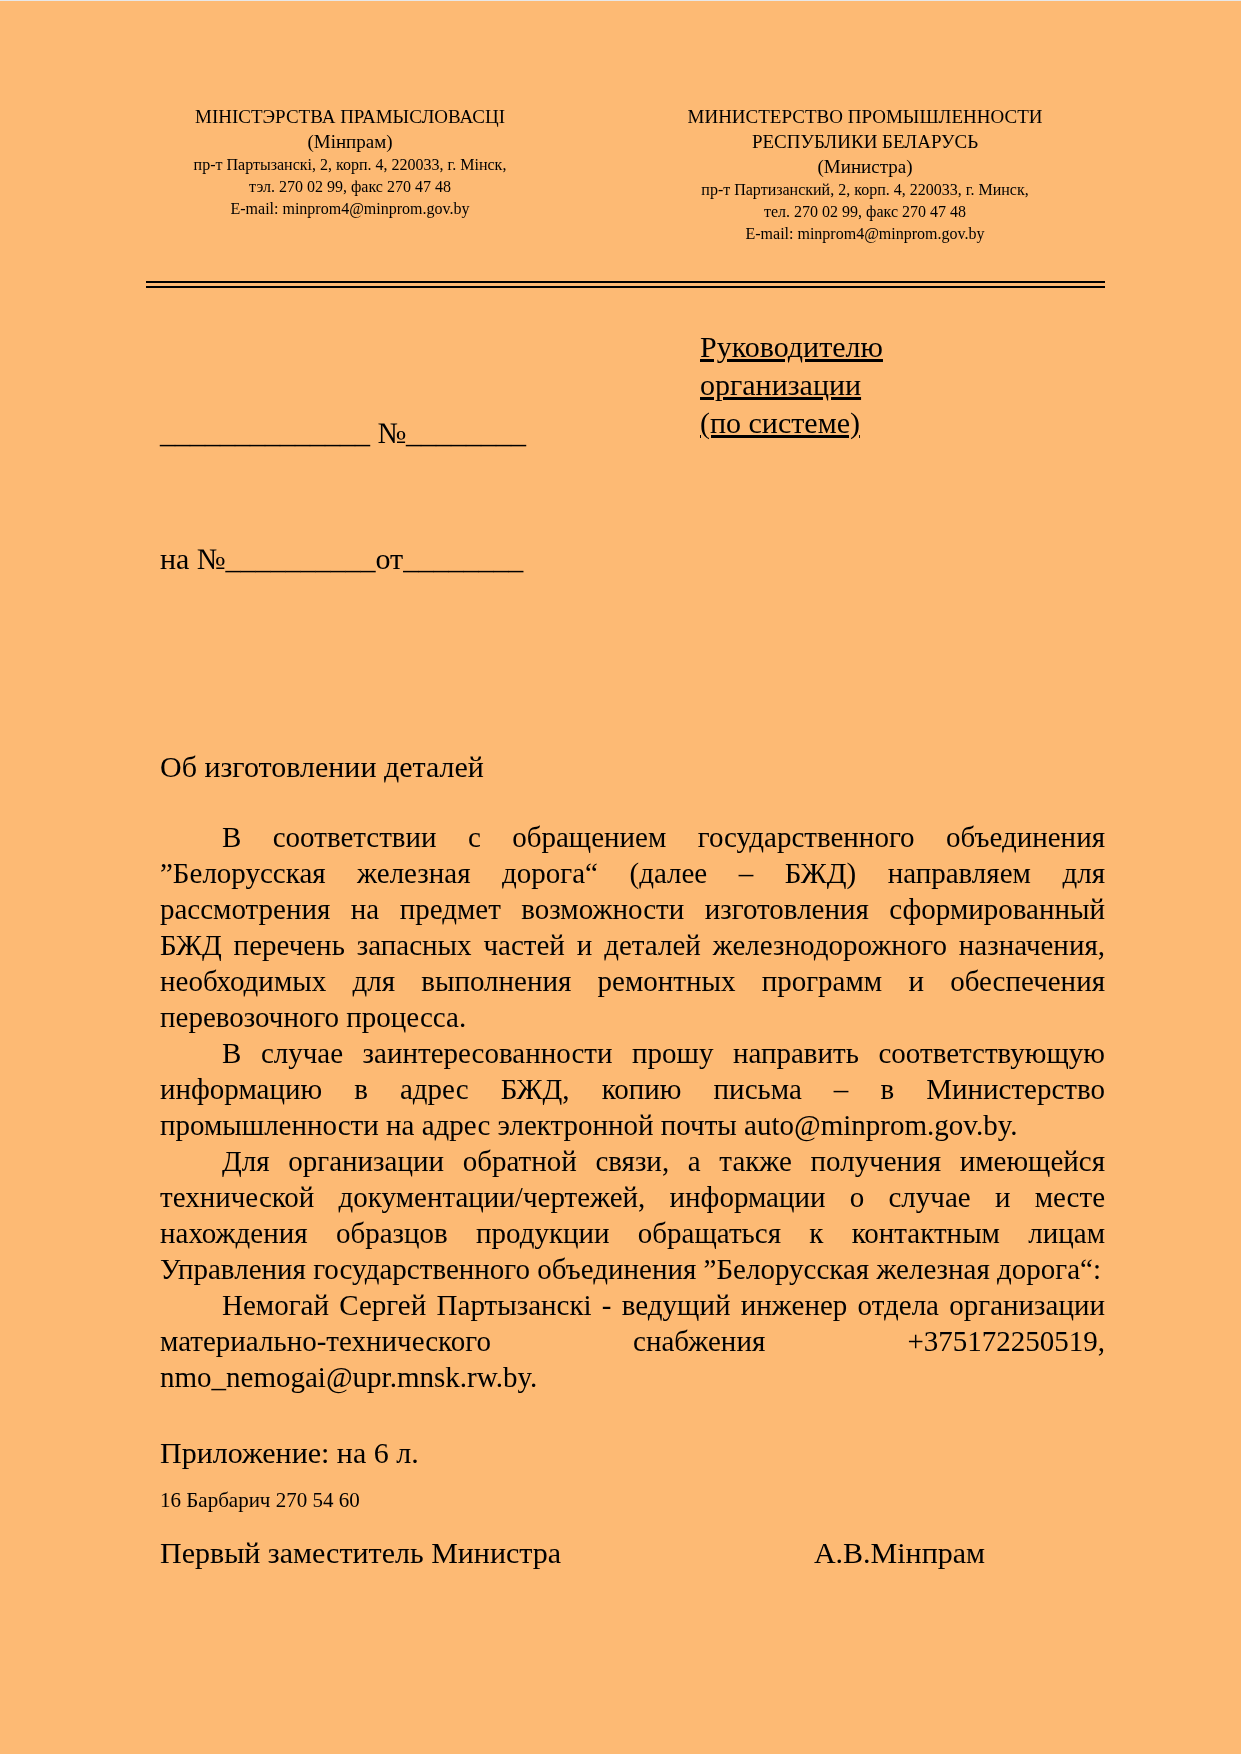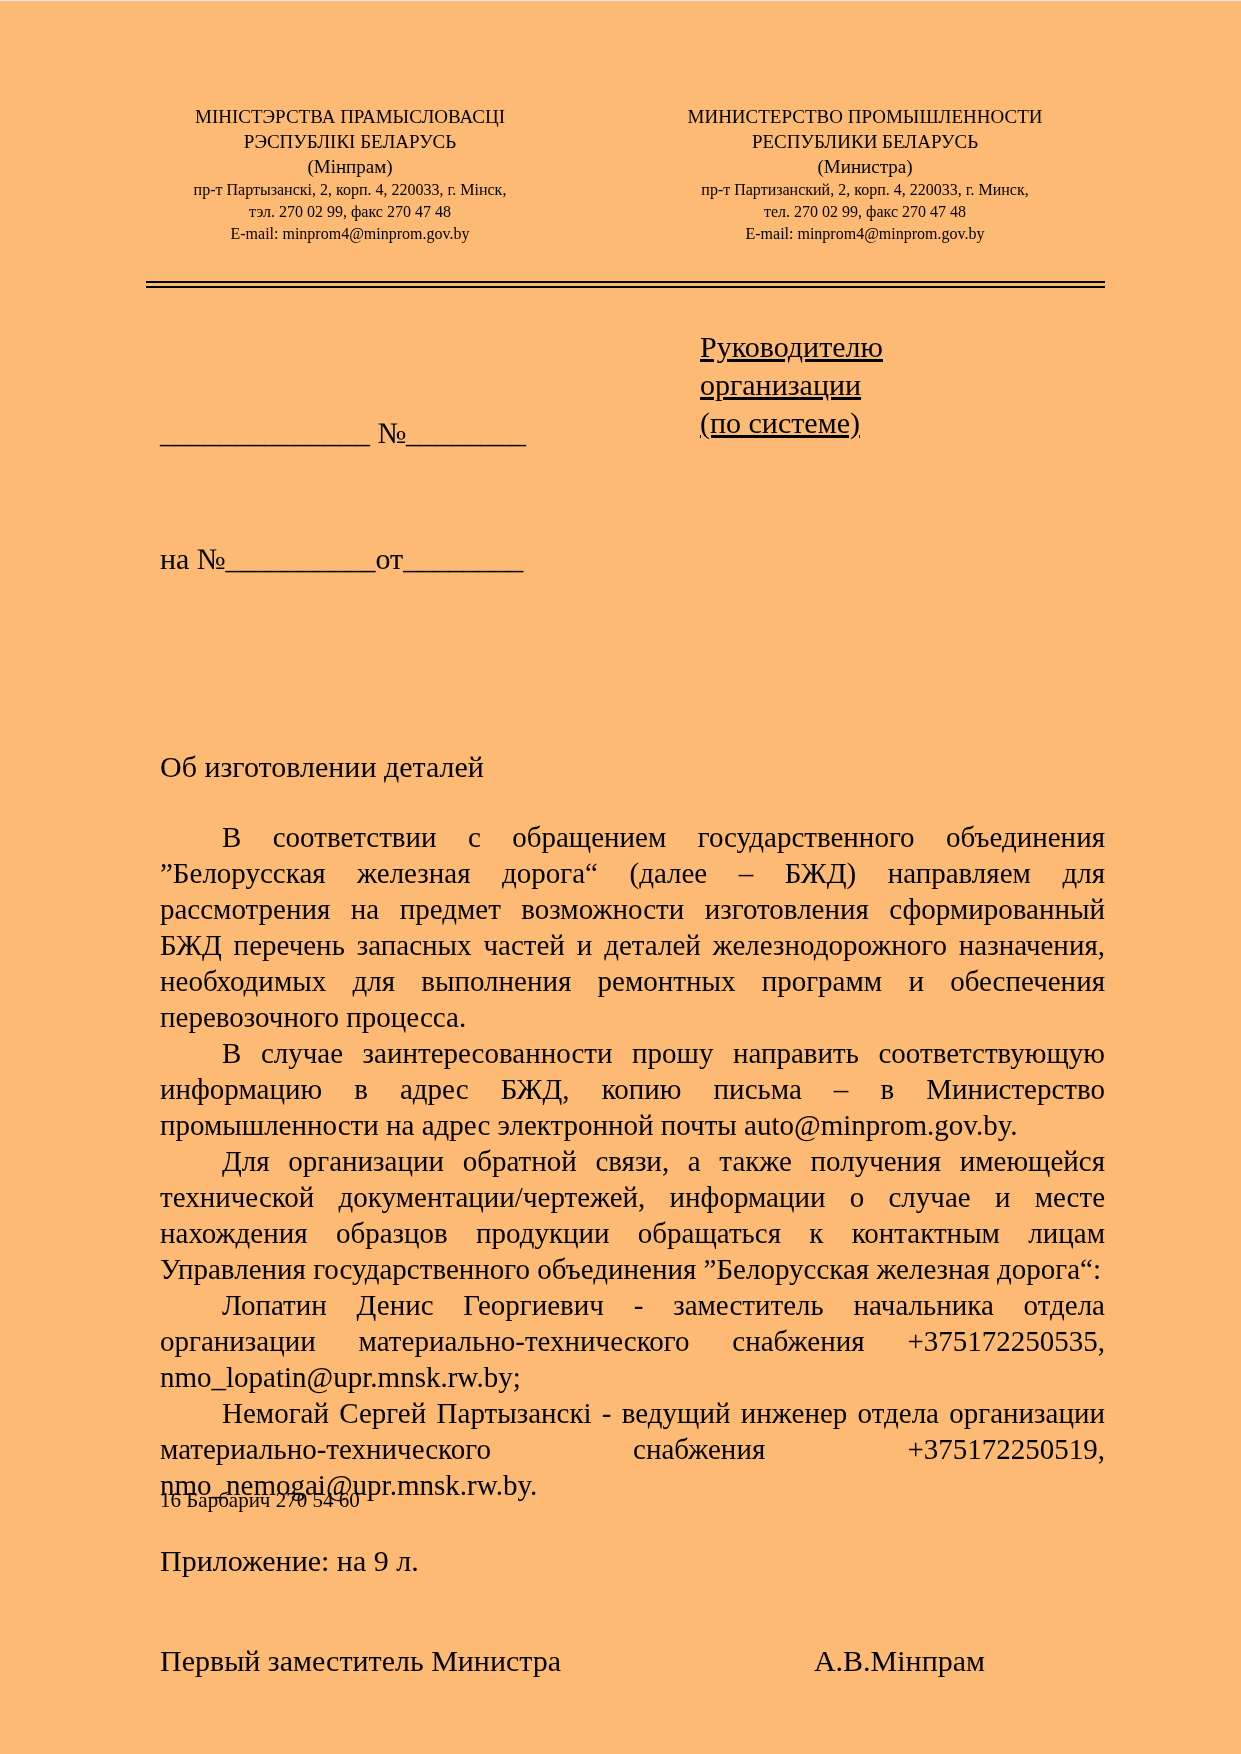--- a/index.html
+++ b/index.html
@@ -75,21 +75,20 @@
 </style>
 </head>
 <body>
 
 <div class="page">
   <div class="content">
 
     <div class="letterhead">
       <div class="lh-col left">
         <div class="lh-name">МІНІСТЭРСТВА ПРАМЫСЛОВАСЦІ</div>
-        <div class="lh-name">РЭСПУБЛІКІ БЕЛАРУСЬ</div>
         <div class="lh-short">(Мінпрам)</div>
         <div class="lh-addr">пр-т Партызанскі, 2, корп. 4, 220033, г. Мінск,</div>
         <div class="lh-addr">тэл. 270 02 99, факс 270 47 48</div>
         <div class="lh-addr">E-mail: minprom4@minprom.gov.by</div>
       </div>
       <div class="lh-col right">
         <div class="lh-name">МИНИСТЕРСТВО ПРОМЫШЛЕННОСТИ</div>
         <div class="lh-name">РЕСПУБЛИКИ БЕЛАРУСЬ</div>
         <div class="lh-short">(Министра)</div>
         <div class="lh-addr">пр-т Партизанский, 2, корп. 4, 220033, г. Минск,</div>
@@ -110,25 +109,24 @@
         <div>(по системе)</div>
       </div>
     </div>
 
     <div class="subject">Об изготовлении деталей</div>
 
     <div class="body-text">
       <p>В соответствии с обращением государственного объединения ”Белорусская железная дорога“ (далее – БЖД) направляем для рассмотрения на предмет возможности изготовления сформированный БЖД перечень запасных частей и деталей железнодорожного назначения, необходимых для выполнения ремонтных программ и обеспечения перевозочного процесса.</p>
       <p>В случае заинтересованности прошу направить соответствующую информацию в адрес БЖД, копию письма – в Министерство промышленности  на адрес электронной почты auto@minprom.gov.by.</p>
       <p>Для организации обратной связи, а также получения имеющейся технической документации/чертежей, информации о случае и месте нахождения образцов продукции обращаться к контактным лицам Управления государственного объединения ”Белорусская железная дорога“:</p>
-      <p>Лопатин Денис Георгиевич - заместитель начальника отдела организации материально-технического снабжения +375172250535, nmo_lopatin@upr.mnsk.rw.by;</p>
       <p>Немогай Сергей Партызанскі - ведущий инженер отдела организации материально-технического снабжения +375172250519, nmo_nemogai@upr.mnsk.rw.by.</p>
     </div>
 
-    <div class="attachment">Приложение: на 9 л.</div>
+    <div class="attachment">Приложение: на 6 л.</div>
 
     <div class="signature-row">
       <div class="signer-position">Первый заместитель Министра</div>
       <div class="signer-name">А.В.Мінпрам</div>
     </div>
 
   </div>
 
   <div class="footer-note">16 Барбарич 270 54 60</div>
 </div>

